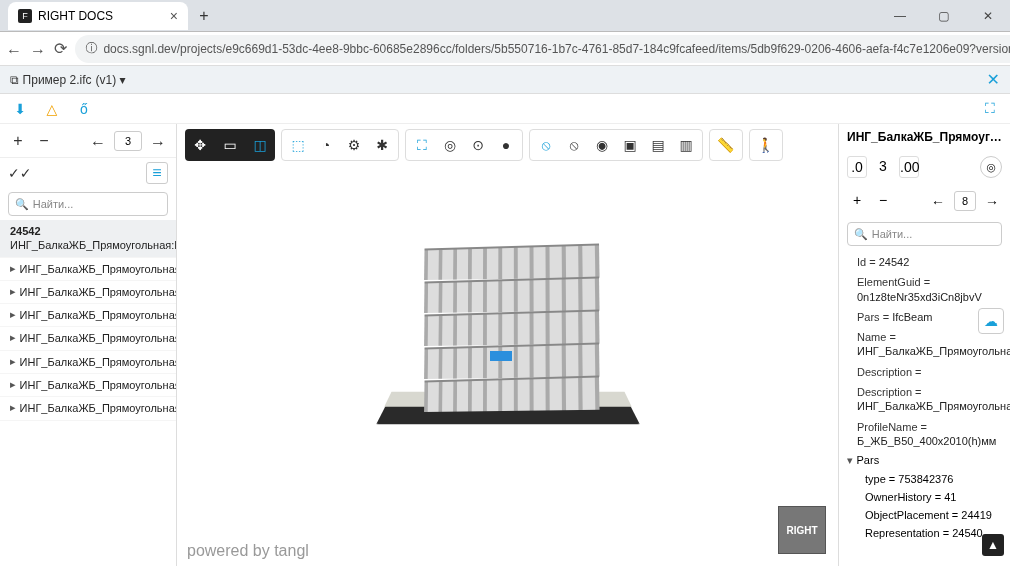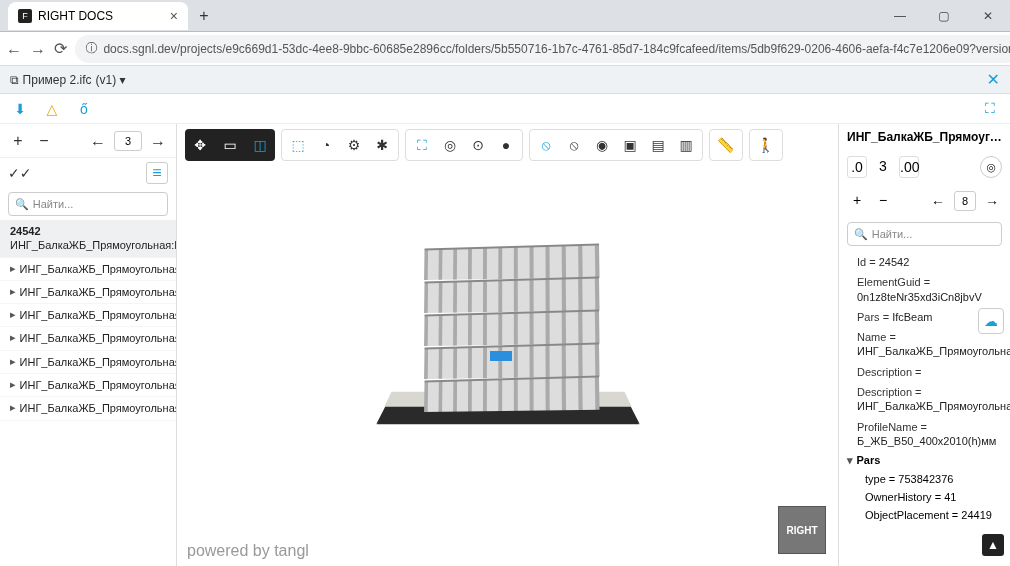--- a/index.html
+++ b/index.html
@@ -57,21 +57,21 @@
 .sr-title { padding: 6px 8px; font-weight: bold; font-size: 12px; overflow: hidden; white-space: nowrap; text-overflow: ellipsis; }
 .sr-row { height: 34px; display: flex; align-items: center; padding: 0 8px; gap: 6px; }
 .sr-row .b { width: 20px; text-align: center; font-size: 14px; border: 1px solid #ddd; border-radius: 3px; height: 22px; line-height: 20px; }
 .sr-row .b.no { border: none; }
 .sr-row .pg { width: 22px; text-align: center; border: 1px solid #ccc; border-radius: 3px; height: 20px; line-height: 18px; font-size: 11px; }
 .sr-row .target { margin-left: auto; width: 22px; height: 22px; border: 1px solid #ccc; border-radius: 11px; display: flex; align-items: center; justify-content: center; }
 .props { flex: 1; overflow-y: auto; padding: 2px 0; }
 .prop { padding: 3px 10px 3px 18px; line-height: 1.3; }
 .prop .k { color: #333; }
 .prop .v { color: #222; }
-.pars { padding: 3px 8px; font-weight: bold; }
+.pars { padding: 3px 8px; font-weight: normal; }
 .pars .car { color: #555; margin-right: 4px; }
 .subprop { padding: 3px 17px 3px 26px; }
 .cloud { position: absolute; right: 6px; top: 184px; width: 26px; height: 26px; border: 1px solid #ccc; border-radius: 4px; display: flex; align-items: center; justify-content: center; color: #1aa0d9; font-size: 14px; }
 .scrollup { position: absolute; right: 6px; bottom: 10px; width: 22px; height: 22px; background: #222; color: #fff; border-radius: 3px; display: flex; align-items: center; justify-content: center; font-size: 12px; }
 </style>
 </head>
 <body>
 
 <div class="titlebar">
   <div class="tab">
@@ -244,17 +244,18 @@
       <div class="prop"><span class="k">ElementGuid =</span><br><span class="v">0n1z8teNr35xd3iCn8jbvV</span></div>
       <div class="prop"><span class="k">Pars = </span><span class="v">IfcBeam</span></div>
       <div class="prop"><span class="k">Name =</span><br><span class="v">ИНГ_БалкаЖБ_Прямоугольная:Б_</span></div>
       <div class="prop"><span class="k">Description = </span><span class="v"></span></div>
       <div class="prop"><span class="k">Description =</span><br><span class="v">ИНГ_БалкаЖБ_Прямоугольная:Б_</span></div>
       <div class="prop"><span class="k">ProfileName =</span><br><span class="v">Б_ЖБ_B50_400х2010(h)мм</span></div>
       <div class="pars"><span class="car">▾</span><span>Pars</span></div>
       <div class="subprop"><span class="k">type = </span><span class="v">753842376</span></div>
       <div class="subprop"><span class="k">OwnerHistory = </span><span class="v">41</span></div>
       <div class="subprop"><span class="k">ObjectPlacement = </span><span class="v">24419</span></div>
+      <div class="subprop"><span class="k">Representation = </span><span class="v">24540</span></div>
     </div>
     <div class="cloud">☁</div>
     <div class="scrollup">▲</div>
   </div>
 </div>
 
 </body></html>

